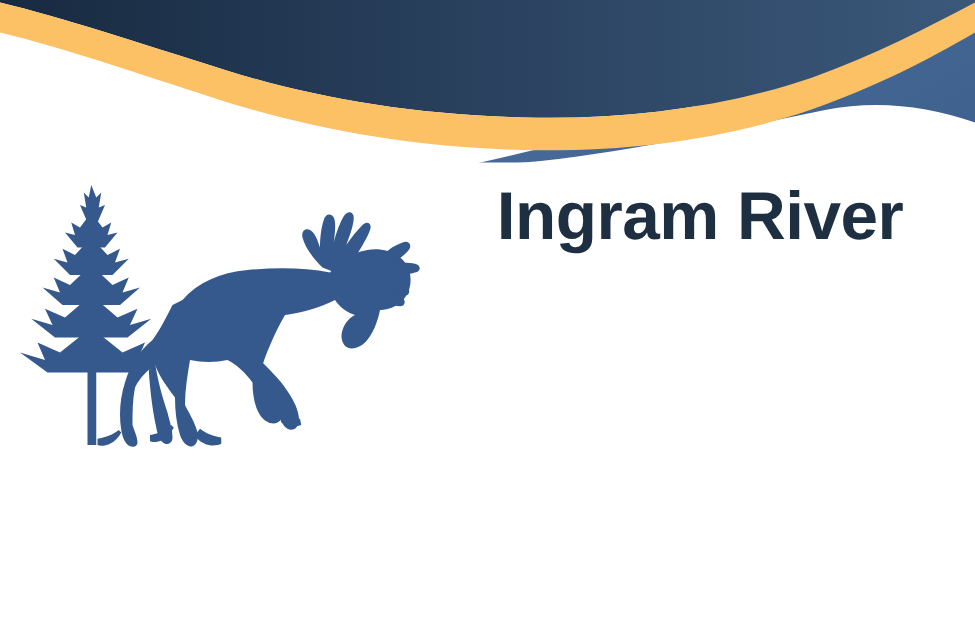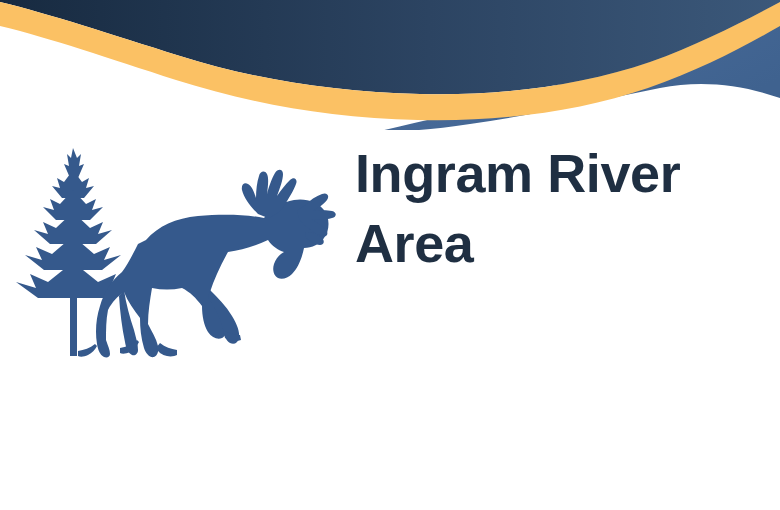--- a/index.html
+++ b/index.html
@@ -31,20 +31,21 @@
     left:6px; top:140px;
     width:330px; height:230px;
   }
   #artwork svg { display:block; width:330px; height:230px; }
 
   
   #title-block {
     position:absolute;
     left:355px; top:138px;
     width:410px;
+    text-align:center;
   }
   .title-line {
     display:block;
     font-family:"Liberation Sans", sans-serif;
     font-weight:700;
     font-size:54px;
     line-height:70px;
     letter-spacing:-0.4px;
     color:#1f2f42;
     white-space:nowrap;
@@ -222,16 +223,15 @@
 
           <path d="M300,92 C 306,92 312,94 316,98 C 319,101 318,105 314,105 C 309,105 303,101 299,97 Z"></path>
         </g>
 
       </g>
     </svg>
   </div>
 
   <div id="title-block">
     <span class="title-line">Ingram River</span>
-    <span class="title-line">Area</span>
   </div>
 
 </div>
 
 </body></html>

